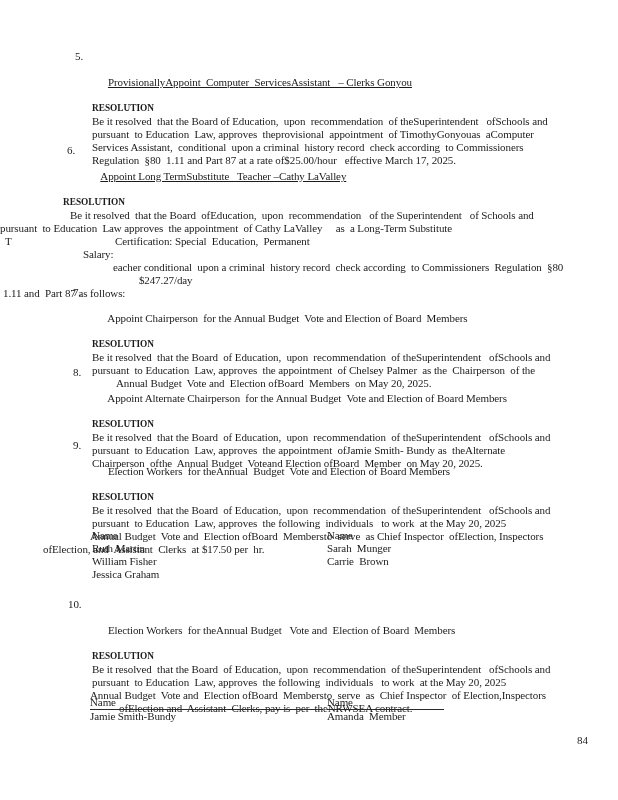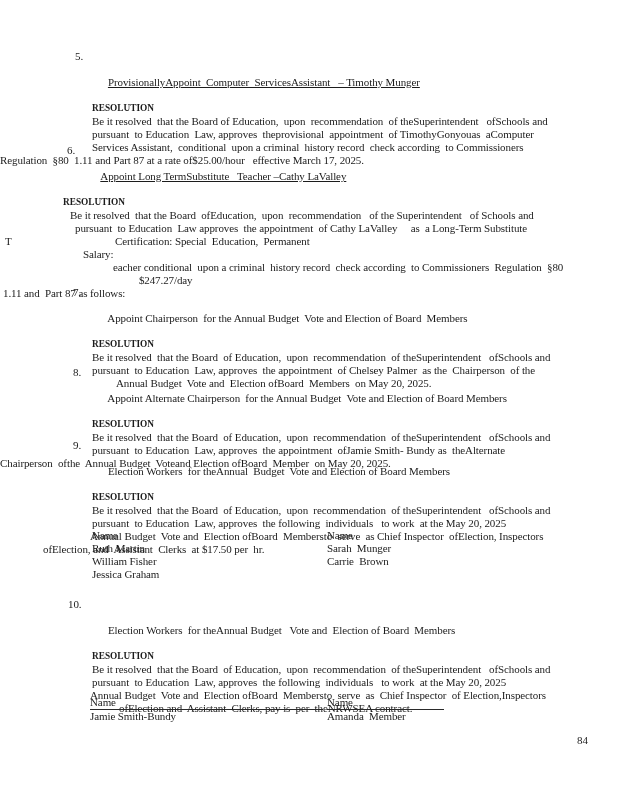--- a/index.html
+++ b/index.html
@@ -33,37 +33,37 @@
   .pageno{font-size:11px;line-height:13px;}
 </style>
 </head>
 <body>
 
 <div class="page">
 
   <section class="sec" style="top:50px">
     <div class="line" style="padding-left:92px">
       <span class="num" style="left:75px">5.</span>
-      <span class="u">ProvisionallyAppoint  Computer  ServicesAssistant   – Timothy Munger</span>
+      <span class="u">ProvisionallyAppoint  Computer  ServicesAssistant   – Clerks Gonyou</span>
     </div>
     <div class="line res" style="padding-left:92px">RESOLUTION</div>
     <div class="line" style="padding-left:92px">Be it resolved  that the Board of Education,  upon  recommendation  of theSuperintendent   ofSchools and</div>
     <div class="line" style="padding-left:92px">pursuant  to Education  Law, approves  theprovisional  appointment  of TimothyGonyouas  aComputer</div>
     <div class="line" style="padding-left:92px">Services Assistant,  conditional  upon a criminal  history record  check according  to Commissioners</div>
-    <div class="line" style="">Regulation  §80  1.11 and Part 87 at a rate of$25.00/hour   effective March 17, 2025.</div>
+    <div class="line" style="padding-left:92px">Regulation  §80  1.11 and Part 87 at a rate of$25.00/hour   effective March 17, 2025.</div>
   </section>
 
   <section class="sec" style="top:144px">
     <div class="line" style="padding-left:85px">
       <span class="num" style="left:67px">6.</span>
       <span class="u">Appoint Long TermSubstitute   Teacher –Cathy LaValley</span>
     </div>
     <div class="line res" style="padding-left:63px">RESOLUTION</div>
     <div class="line" style="padding-left:70px">Be it resolved  that the Board  ofEducation,  upon  recommendation   of the Superintendent   of Schools and</div>
-    <div class="line" style="padding-left:75px">pursuant  to Education  Law approves  the appointment  of Cathy LaValley     as  a Long-Term Substitute</div>
+    <div class="line" style="">pursuant  to Education  Law approves  the appointment  of Cathy LaValley     as  a Long-Term Substitute</div>
     <div class="line" style="padding-left:97px">
       <span class="num" style="left:5px">T</span>
       <span>eacher conditional  upon a criminal  history record  check according  to Commissioners  Regulation  §80</span>
     </div>
     <div class="line" style="padding-left:3px">1.11 and  Part 87 as follows:</div>
   </section>
 
   <section class="sec" style="top:235px">
     <div class="line" style="padding-left:115px">Certification: Special  Education,  Permanent</div>
     <div class="line" style="padding-left:123px">
@@ -84,21 +84,21 @@
   </section>
 
   <section class="sec" style="top:366px">
     <div class="line" style="padding-left:92px">
       <span class="num" style="left:73px">8.</span>
       <span>Appoint Alternate Chairperson  for the Annual Budget  Vote and Election of Board Members</span>
     </div>
     <div class="line res" style="padding-left:92px">RESOLUTION</div>
     <div class="line" style="padding-left:92px">Be it resolved  that the Board  of Education,  upon  recommendation  of theSuperintendent   ofSchools and</div>
     <div class="line" style="padding-left:92px">pursuant  to Education  Law, approves  the appointment  ofJamie Smith- Bundy as  theAlternate</div>
-    <div class="line" style="">Chairperson  ofthe  Annual Budget  Voteand Election ofBoard  Member  on May 20, 2025.</div>
+    <div class="line" style="padding-left:92px">Chairperson  ofthe  Annual Budget  Voteand Election ofBoard  Member  on May 20, 2025.</div>
   </section>
 
   <section class="sec" style="top:439px">
     <div class="line" style="padding-left:92px">
       <span class="num" style="left:73px">9.</span>
       <span>Election Workers  for theAnnual  Budget  Vote and Election of Board Members</span>
     </div>
     <div class="line res" style="padding-left:92px">RESOLUTION</div>
     <div class="line" style="padding-left:92px">Be it resolved  that the Board  of Education,  upon  recommendation  of theSuperintendent   ofSchools and</div>
     <div class="line" style="padding-left:92px">pursuant  to Education  Law, approves  the following  individuals   to work  at the May 20, 2025</div>

